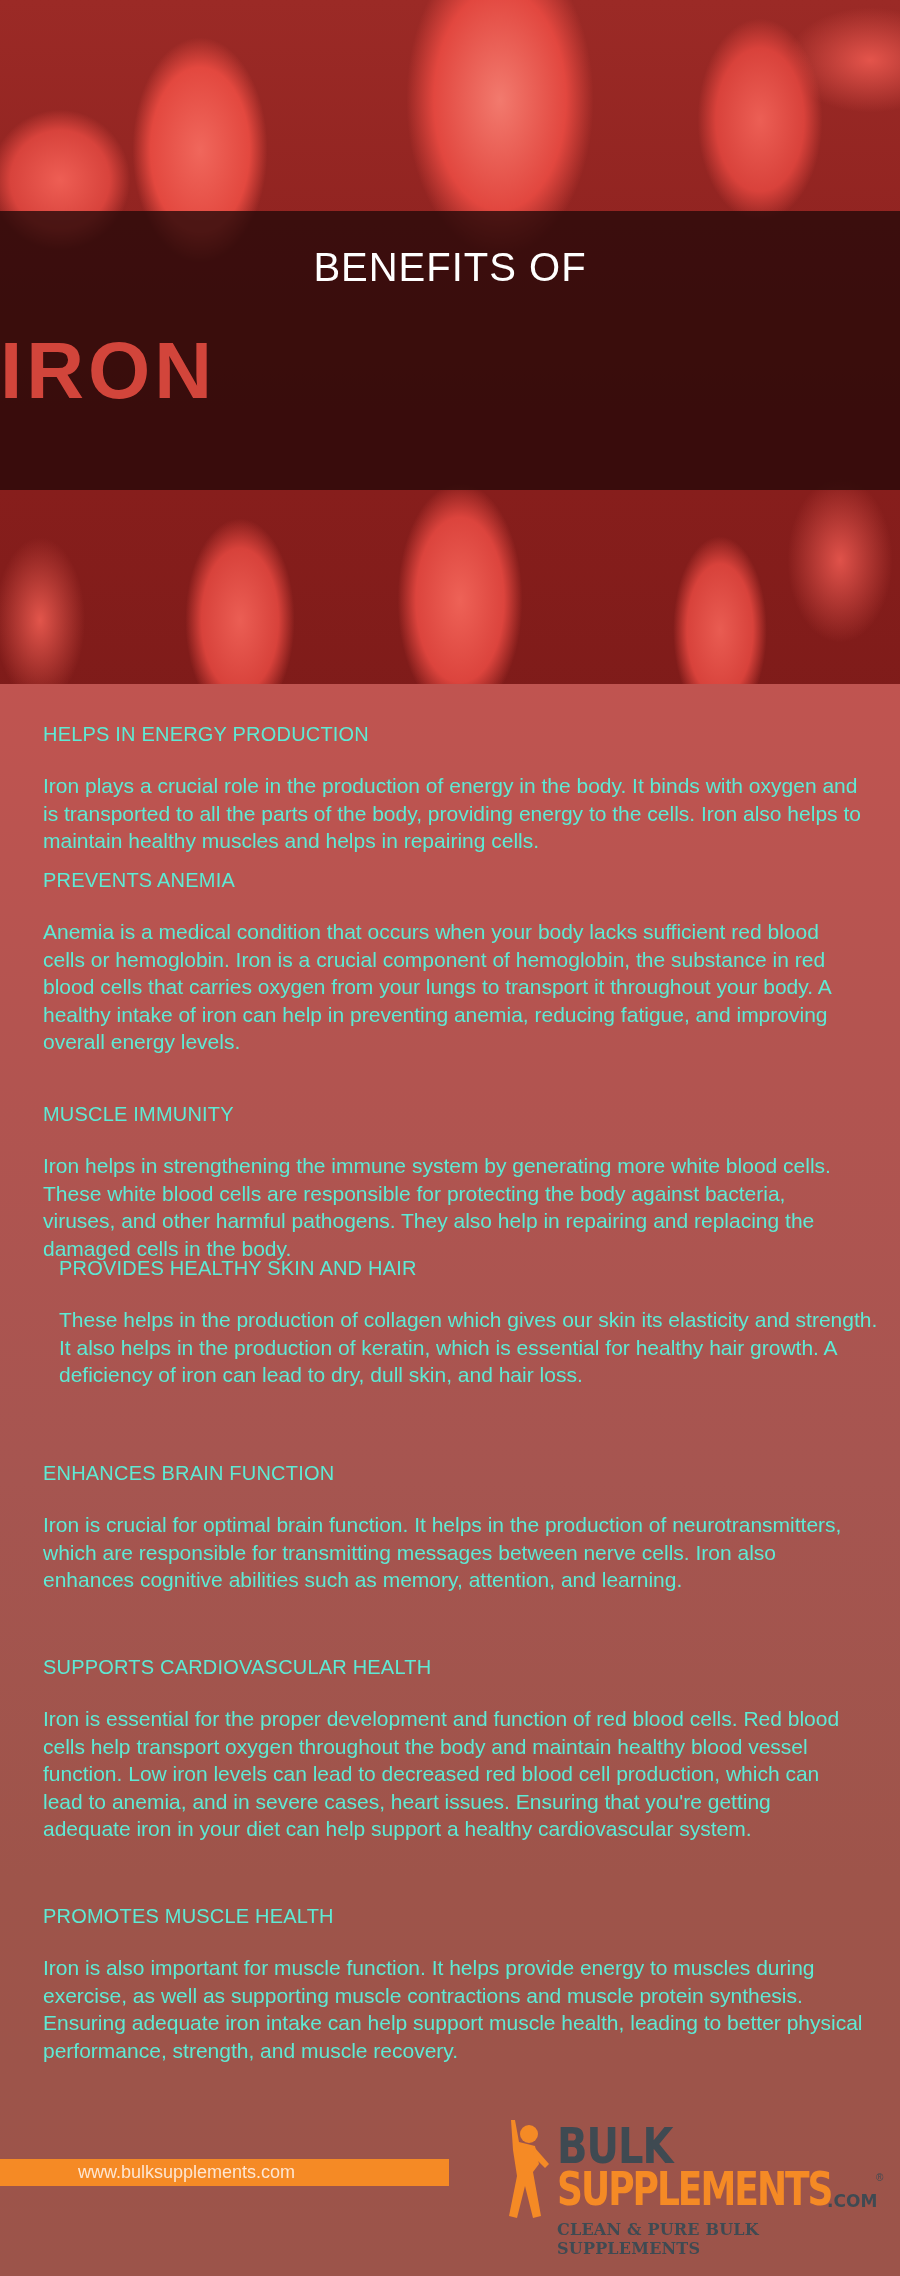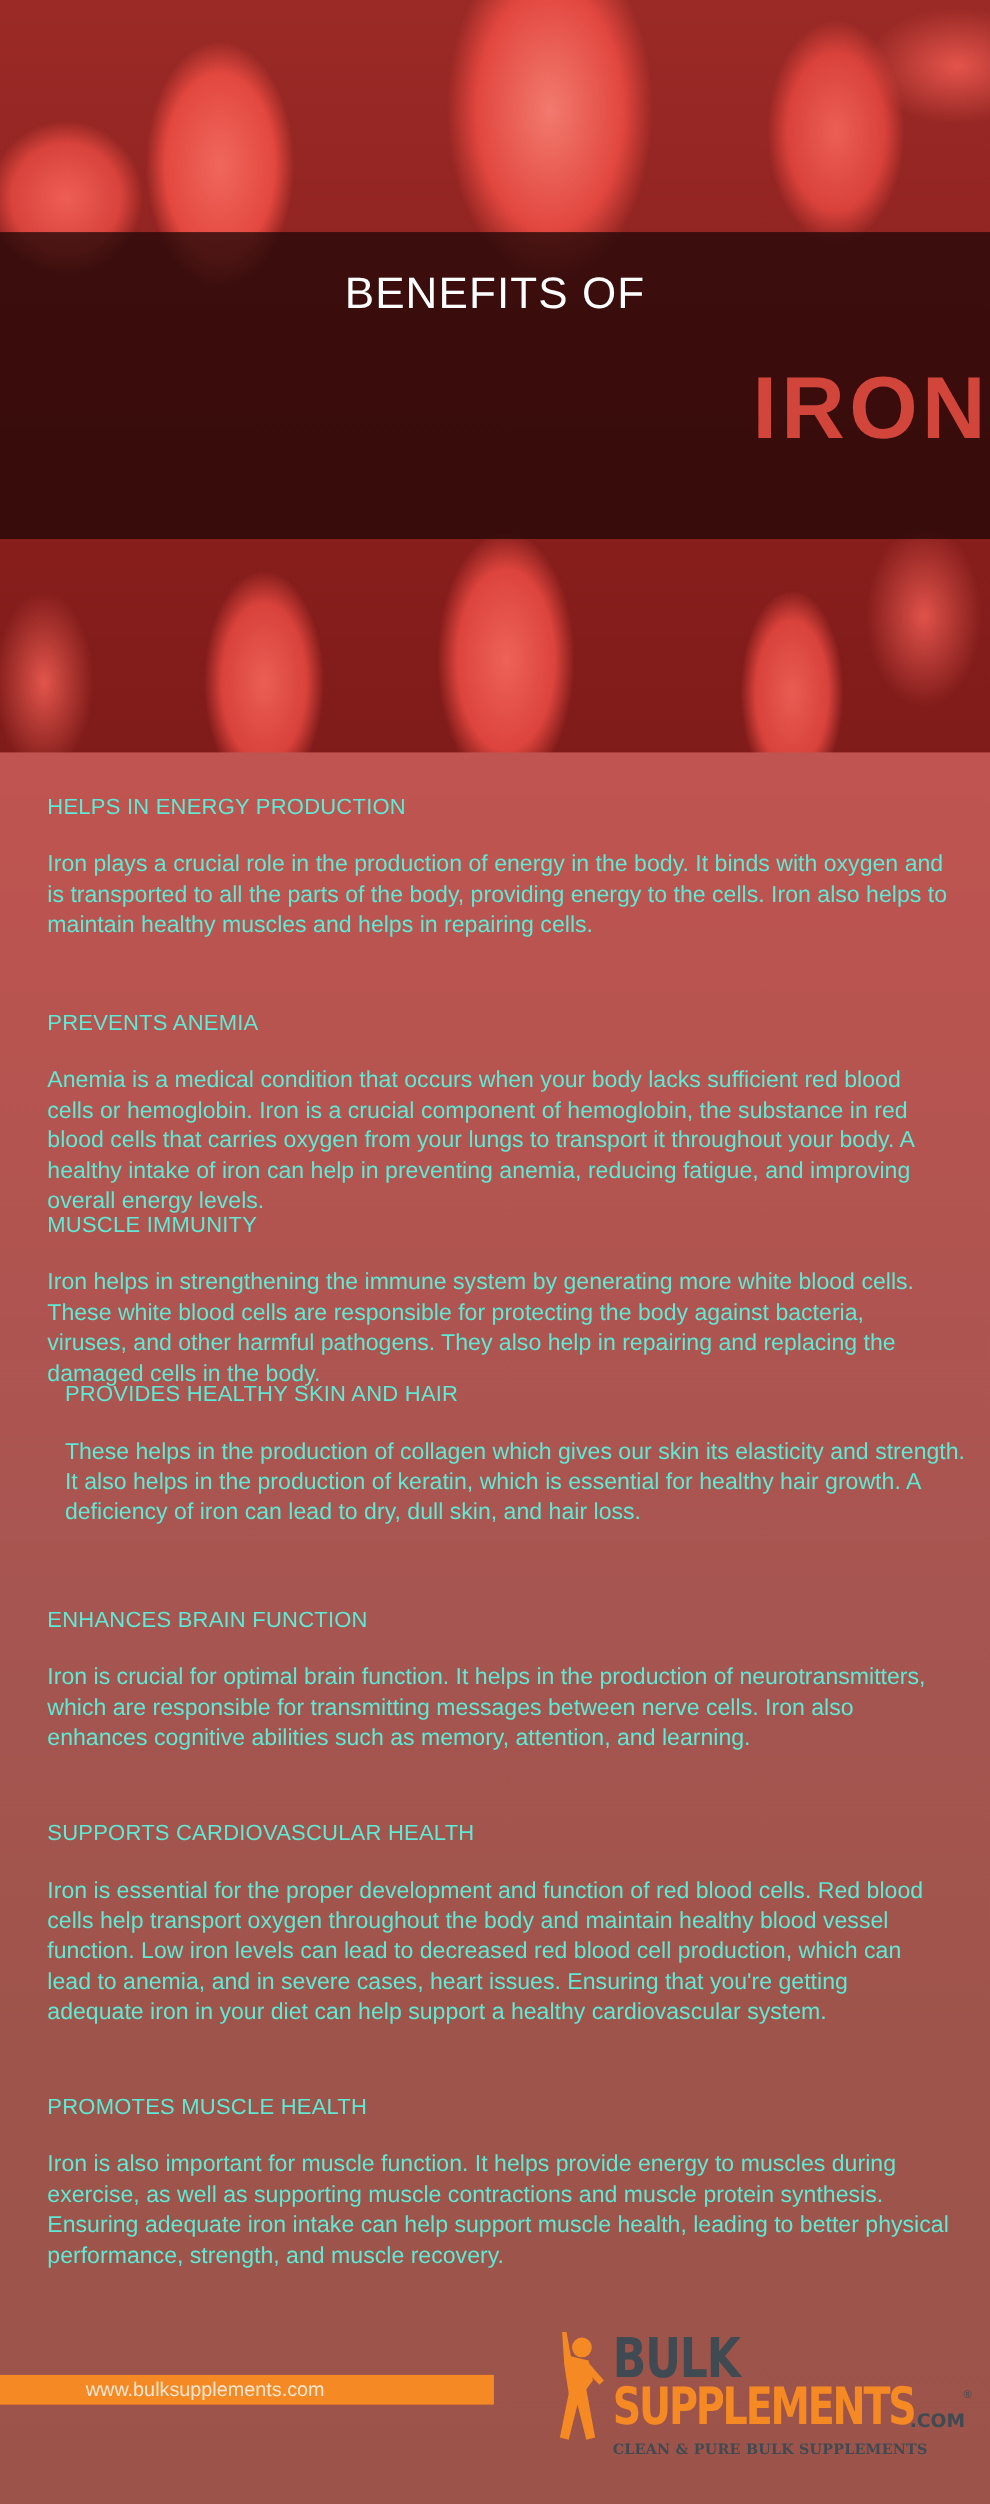--- a/index.html
+++ b/index.html
@@ -15,59 +15,59 @@
       radial-gradient(ellipse 110px 70px at 870px 60px, #e4544b 0%, rgba(200,40,40,0) 75%),
       radial-gradient(ellipse 80px 150px at 460px 600px, #ee6257 0%, #dc443d 55%, rgba(200,40,40,0) 78%),
       radial-gradient(ellipse 70px 130px at 240px 620px, #eb5e54 0%, #d8423b 55%, rgba(200,40,40,0) 78%),
       radial-gradient(ellipse 60px 120px at 720px 630px, #e95c52 0%, #d8423b 55%, rgba(200,40,40,0) 78%),
       radial-gradient(ellipse 60px 110px at 40px 620px, #e2554b 0%, rgba(200,40,40,0) 75%),
       radial-gradient(ellipse 70px 110px at 840px 560px, #e0524a 0%, rgba(200,40,40,0) 75%),
       linear-gradient(180deg, #9b2a26 0%, #8a1f1d 50%, #7a1a18 100%);
   }
   .hero-band { position:absolute; left:0; top:211px; width:900px; height:279px; background:rgba(35,8,8,0.78); }
   .hero-title-1 { position:absolute; left:0; width:900px; top:245px; text-align:center; color:#ffffff; font-size:40px; letter-spacing:1px; font-weight:normal; }
-  .hero-title-2 { position:absolute; left:0; width:900px; top:325px; text-align:right; color:#d2453b; font-size:80px; font-weight:bold; letter-spacing:4px; }
+  .hero-title-2 { position:absolute; left:0; width:900px; top:325px; text-align:left; color:#d2453b; font-size:80px; font-weight:bold; letter-spacing:4px; }
 
   
   .panel { position:absolute; left:0; top:684px; width:900px; height:1592px;
     background:linear-gradient(180deg, #c05450 0%, #b25450 25%, #a65550 50%, #9e544a 75%, #9c544a 100%); }
 
   .section { position:absolute; left:43px; width:820px; color:#5eead4; }
   .section h2 { margin:0; font-size:20px; font-weight:normal; letter-spacing:0.2px; line-height:24px; }
   .section p { margin:0; margin-top:26px; font-size:21px; line-height:27.6px; }
 
   
   .url-bar { position:absolute; left:0; top:2159px; width:449px; height:27px; background:#f58a25; }
   .url-text { position:absolute; left:78px; top:2161px; color:#fde6d2; font-size:18px; line-height:22px; }
 
   .logo { position:absolute; left:505px; top:2120px; width:390px; height:140px; }
   .logo-figure { position:absolute; left:0; top:0; }
   .logo-bulk { position:absolute; left:52px; top:0px; color:#3f4a52; font-family:"DejaVu Sans", sans-serif; font-weight:bold; font-size:40px; line-height:40px; letter-spacing:-1px; transform:scaleY(1.25); transform-origin:top left; }
   .logo-supp { position:absolute; left:52px; top:46px; color:#f58a25; font-family:"DejaVu Sans", sans-serif; font-weight:bold; font-size:36px; line-height:36px; letter-spacing:-2px; transform:scaleY(1.3); transform-origin:top left; }
   .logo-com { position:absolute; left:322px; top:73px; color:#3f4a52; font-family:"DejaVu Sans", sans-serif; font-weight:bold; font-size:17px; line-height:17px; }
   .logo-reg { position:absolute; left:371px; top:52px; color:#3f4a52; font-size:10px; }
-  .logo-tag { position:absolute; left:52px; top:100px; color:#3f4a52; font-family:"DejaVu Serif", serif; font-weight:bold; font-size:13px; letter-spacing:0.2px; }
+  .logo-tag { position:absolute; left:52px; top:100px; color:#3f4a52; font-family:"DejaVu Serif", serif; font-weight:bold; font-size:16px; letter-spacing:0.2px; }
 </style>
 </head>
 <body>
 
 <div class="hero">
   <div class="hero-band"></div>
   <div class="hero-title-1">BENEFITS OF</div>
   <div class="hero-title-2">IRON</div>
 </div>
 
 <div class="panel"></div>
 
 <div class="section" style="top:722px;">
   <h2>HELPS IN ENERGY PRODUCTION</h2>
   <p>Iron plays a crucial role in the production of energy in the body. It binds with oxygen and is transported to all the parts of the body, providing energy to the cells. Iron also helps to maintain healthy muscles and helps in repairing cells.</p>
 </div>
 
-<div class="section" style="top:918px;">
+<div class="section" style="top:868px;">
   <h2>PREVENTS ANEMIA</h2>
   <p>Anemia is a medical condition that occurs when your body lacks sufficient red blood cells or hemoglobin. Iron is a crucial component of hemoglobin, the substance in red blood cells that carries oxygen from your lungs to transport it throughout your body. A healthy intake of iron can help in preventing anemia, reducing fatigue, and improving overall energy levels.</p>
 </div>
 
 <div class="section" style="top:1102px;">
   <h2>MUSCLE IMMUNITY</h2>
   <p>Iron helps in strengthening the immune system by generating more white blood cells. These white blood cells are responsible for protecting the body against bacteria, viruses, and other harmful pathogens. They also help in repairing and replacing the damaged cells in the body.</p>
 </div>
 
 <div class="section" style="top:1256px;margin-left:16px;">

